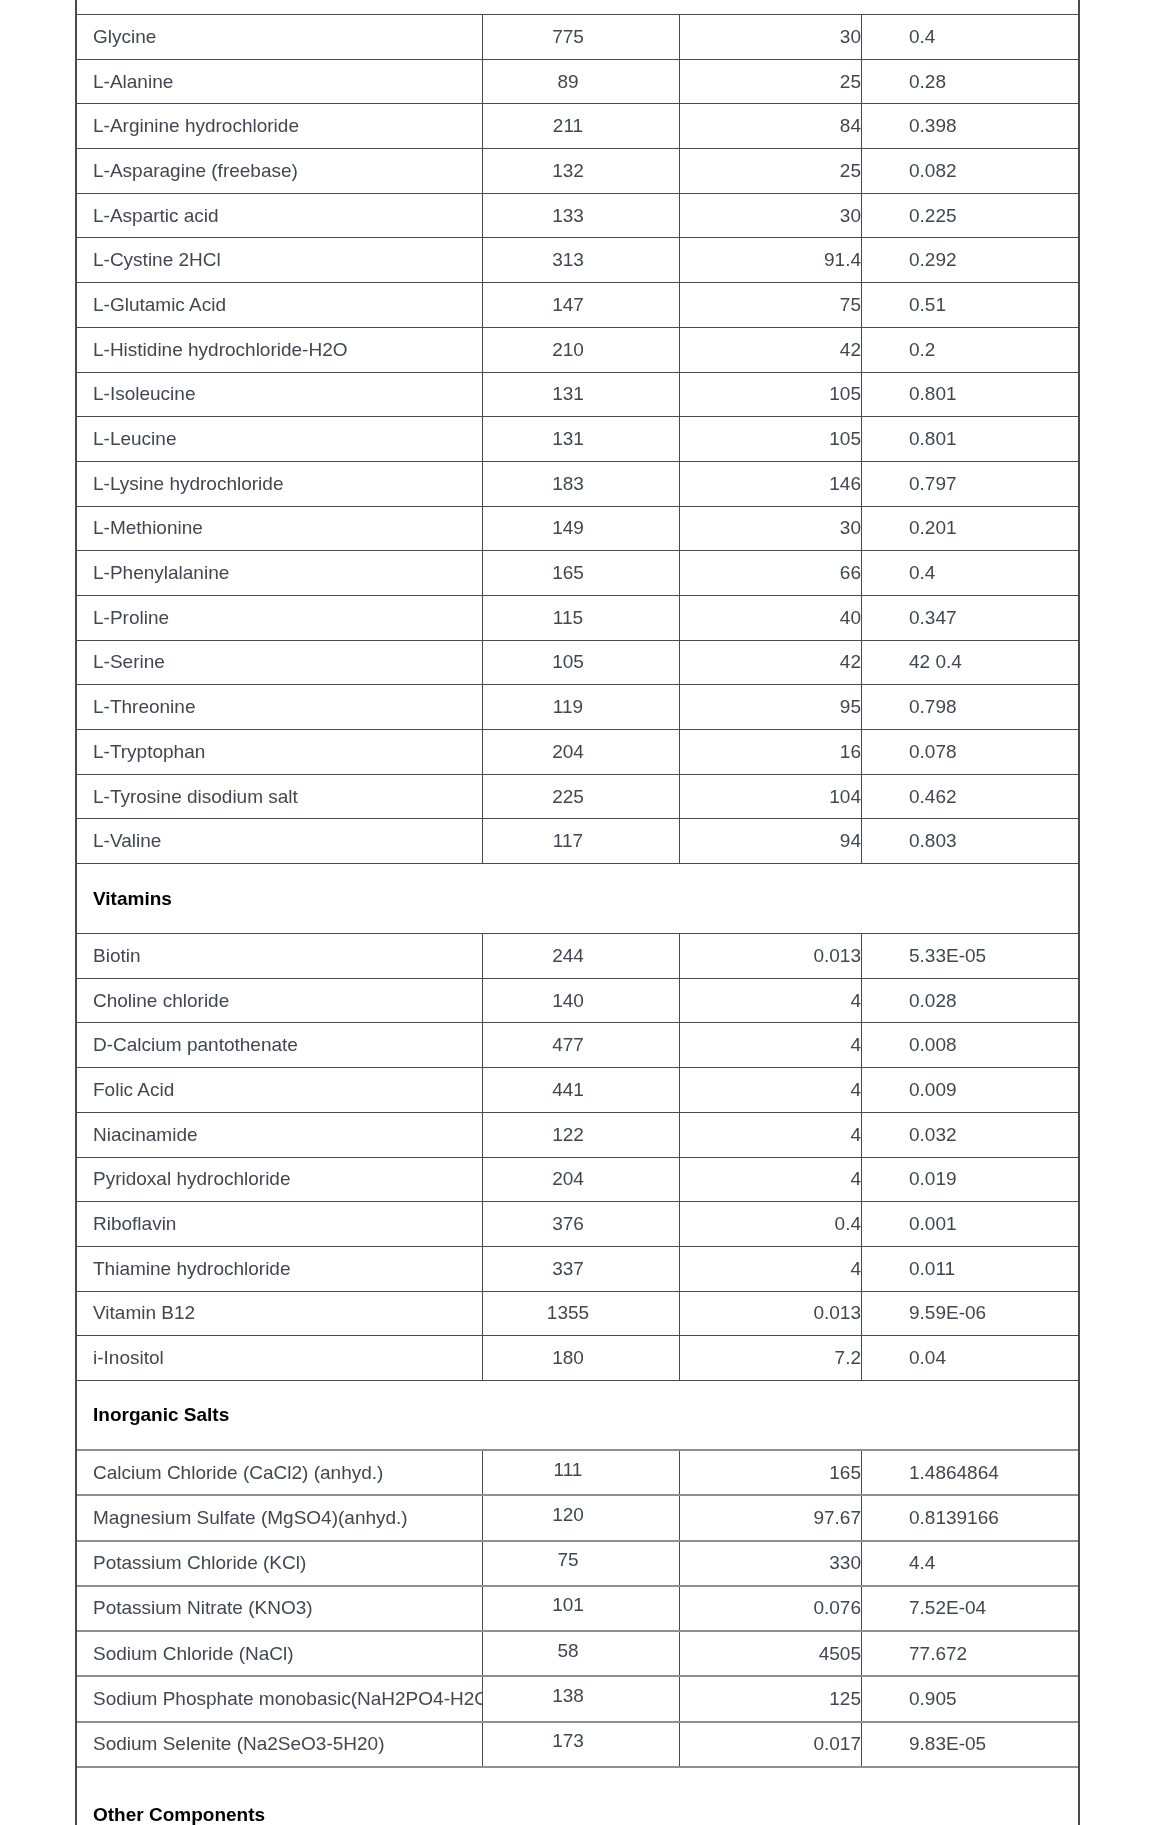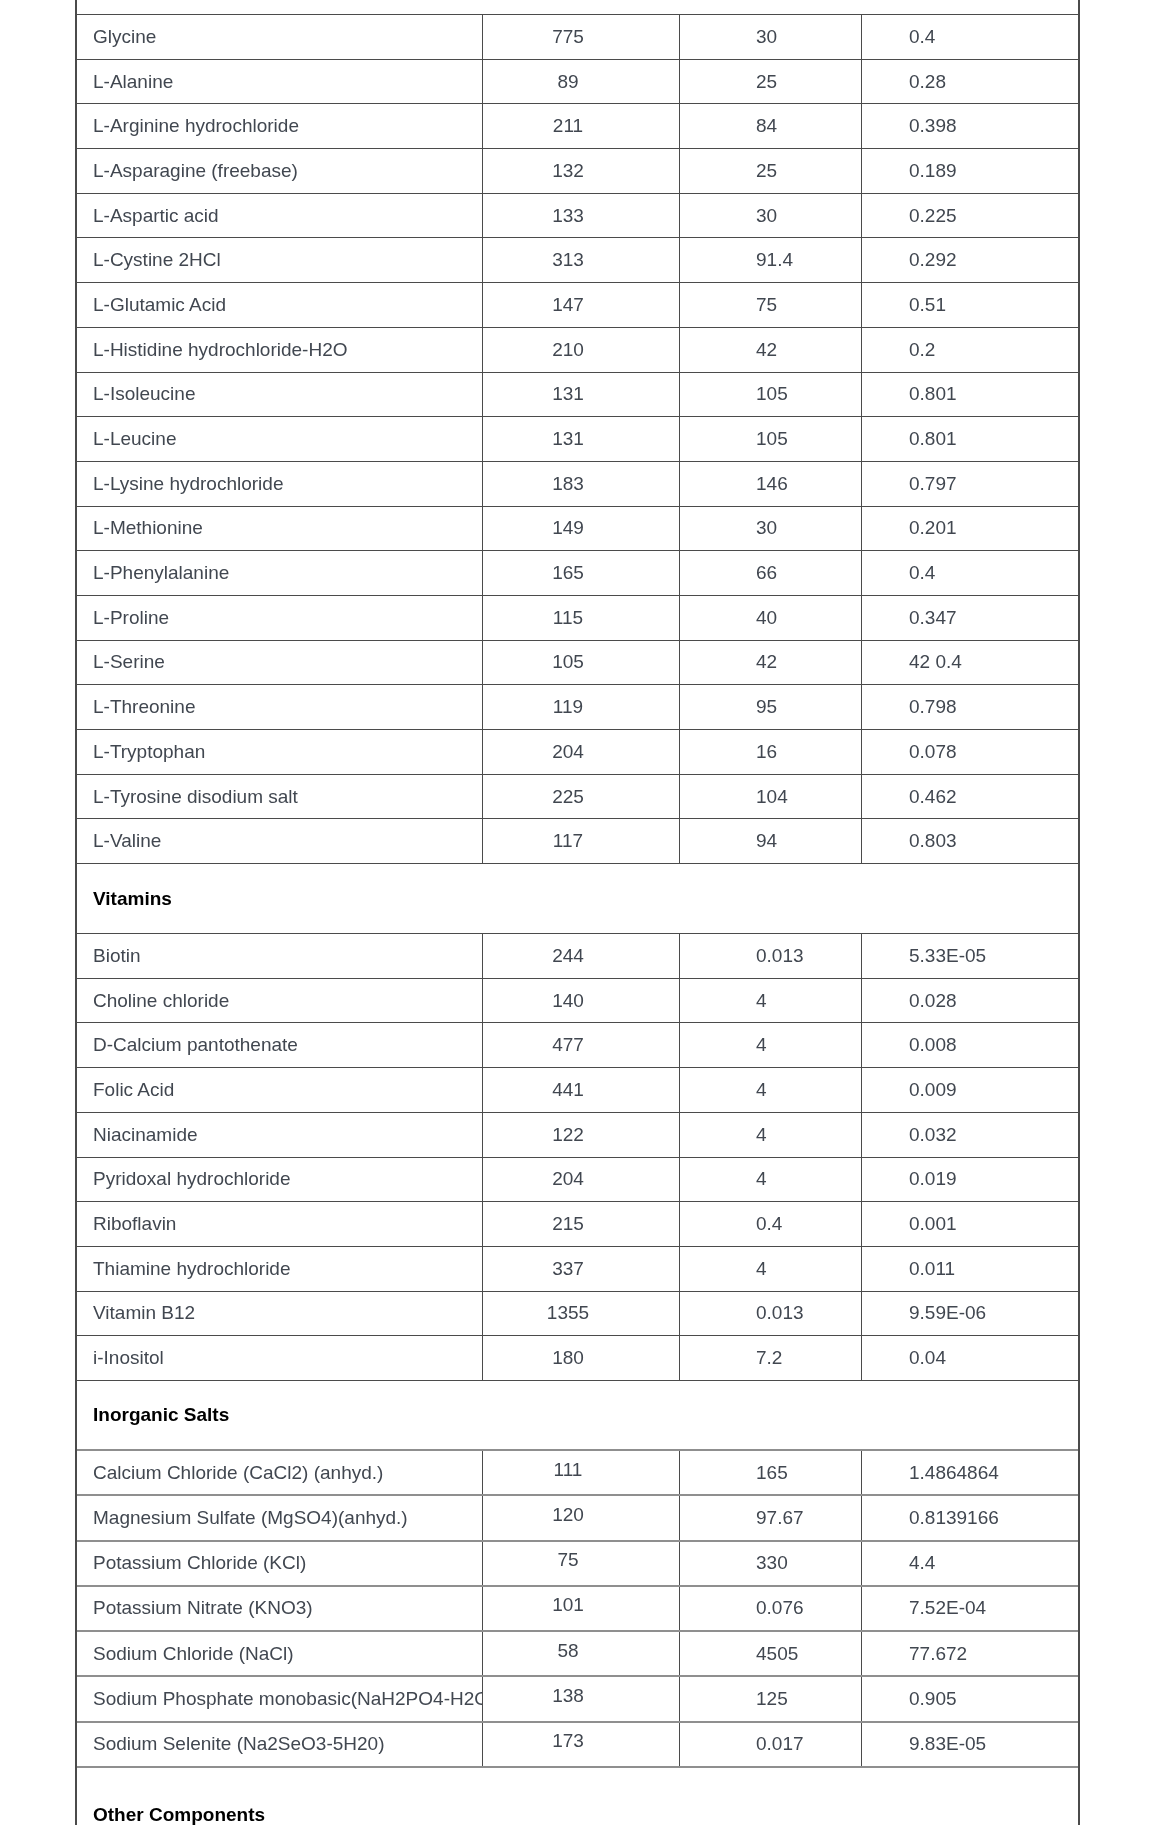--- a/index.html
+++ b/index.html
@@ -59,20 +59,21 @@
   .c1 {
     width: 197px;
     border-right: 1px solid #4b4b4b;
     justify-content: center;
     padding-right: 26px;
   }
   .c2 {
     width: 182px;
     border-right: 1px solid #4b4b4b;
     padding-left: 76px;
+    justify-content: flex-end;
   }
   .c3 {
     flex: 1;
     padding-left: 47px;
   }
   
   .salt-row .c1 span { position: relative; top: -3px; }
 </style>
 </head>
 <body>
@@ -126,21 +127,21 @@
         <div class="cell c0">
           <span>L-Asparagine (freebase)</span>
         </div>
         <div class="cell c1">
           <span>132</span>
         </div>
         <div class="cell c2">
           <span>25</span>
         </div>
         <div class="cell c3">
-          <span>0.189</span>
+          <span>0.082</span>
         </div>
       </div>
       <div class="data-row">
         <div class="cell c0">
           <span>L-Aspartic acid</span>
         </div>
         <div class="cell c1">
           <span>133</span>
         </div>
         <div class="cell c2">
@@ -431,21 +432,21 @@
         </div>
         <div class="cell c3">
           <span>0.019</span>
         </div>
       </div>
       <div class="data-row">
         <div class="cell c0">
           <span>Riboflavin</span>
         </div>
         <div class="cell c1">
-          <span>215</span>
+          <span>376</span>
         </div>
         <div class="cell c2">
           <span>0.4</span>
         </div>
         <div class="cell c3">
           <span>0.001</span>
         </div>
       </div>
       <div class="data-row">
         <div class="cell c0">

